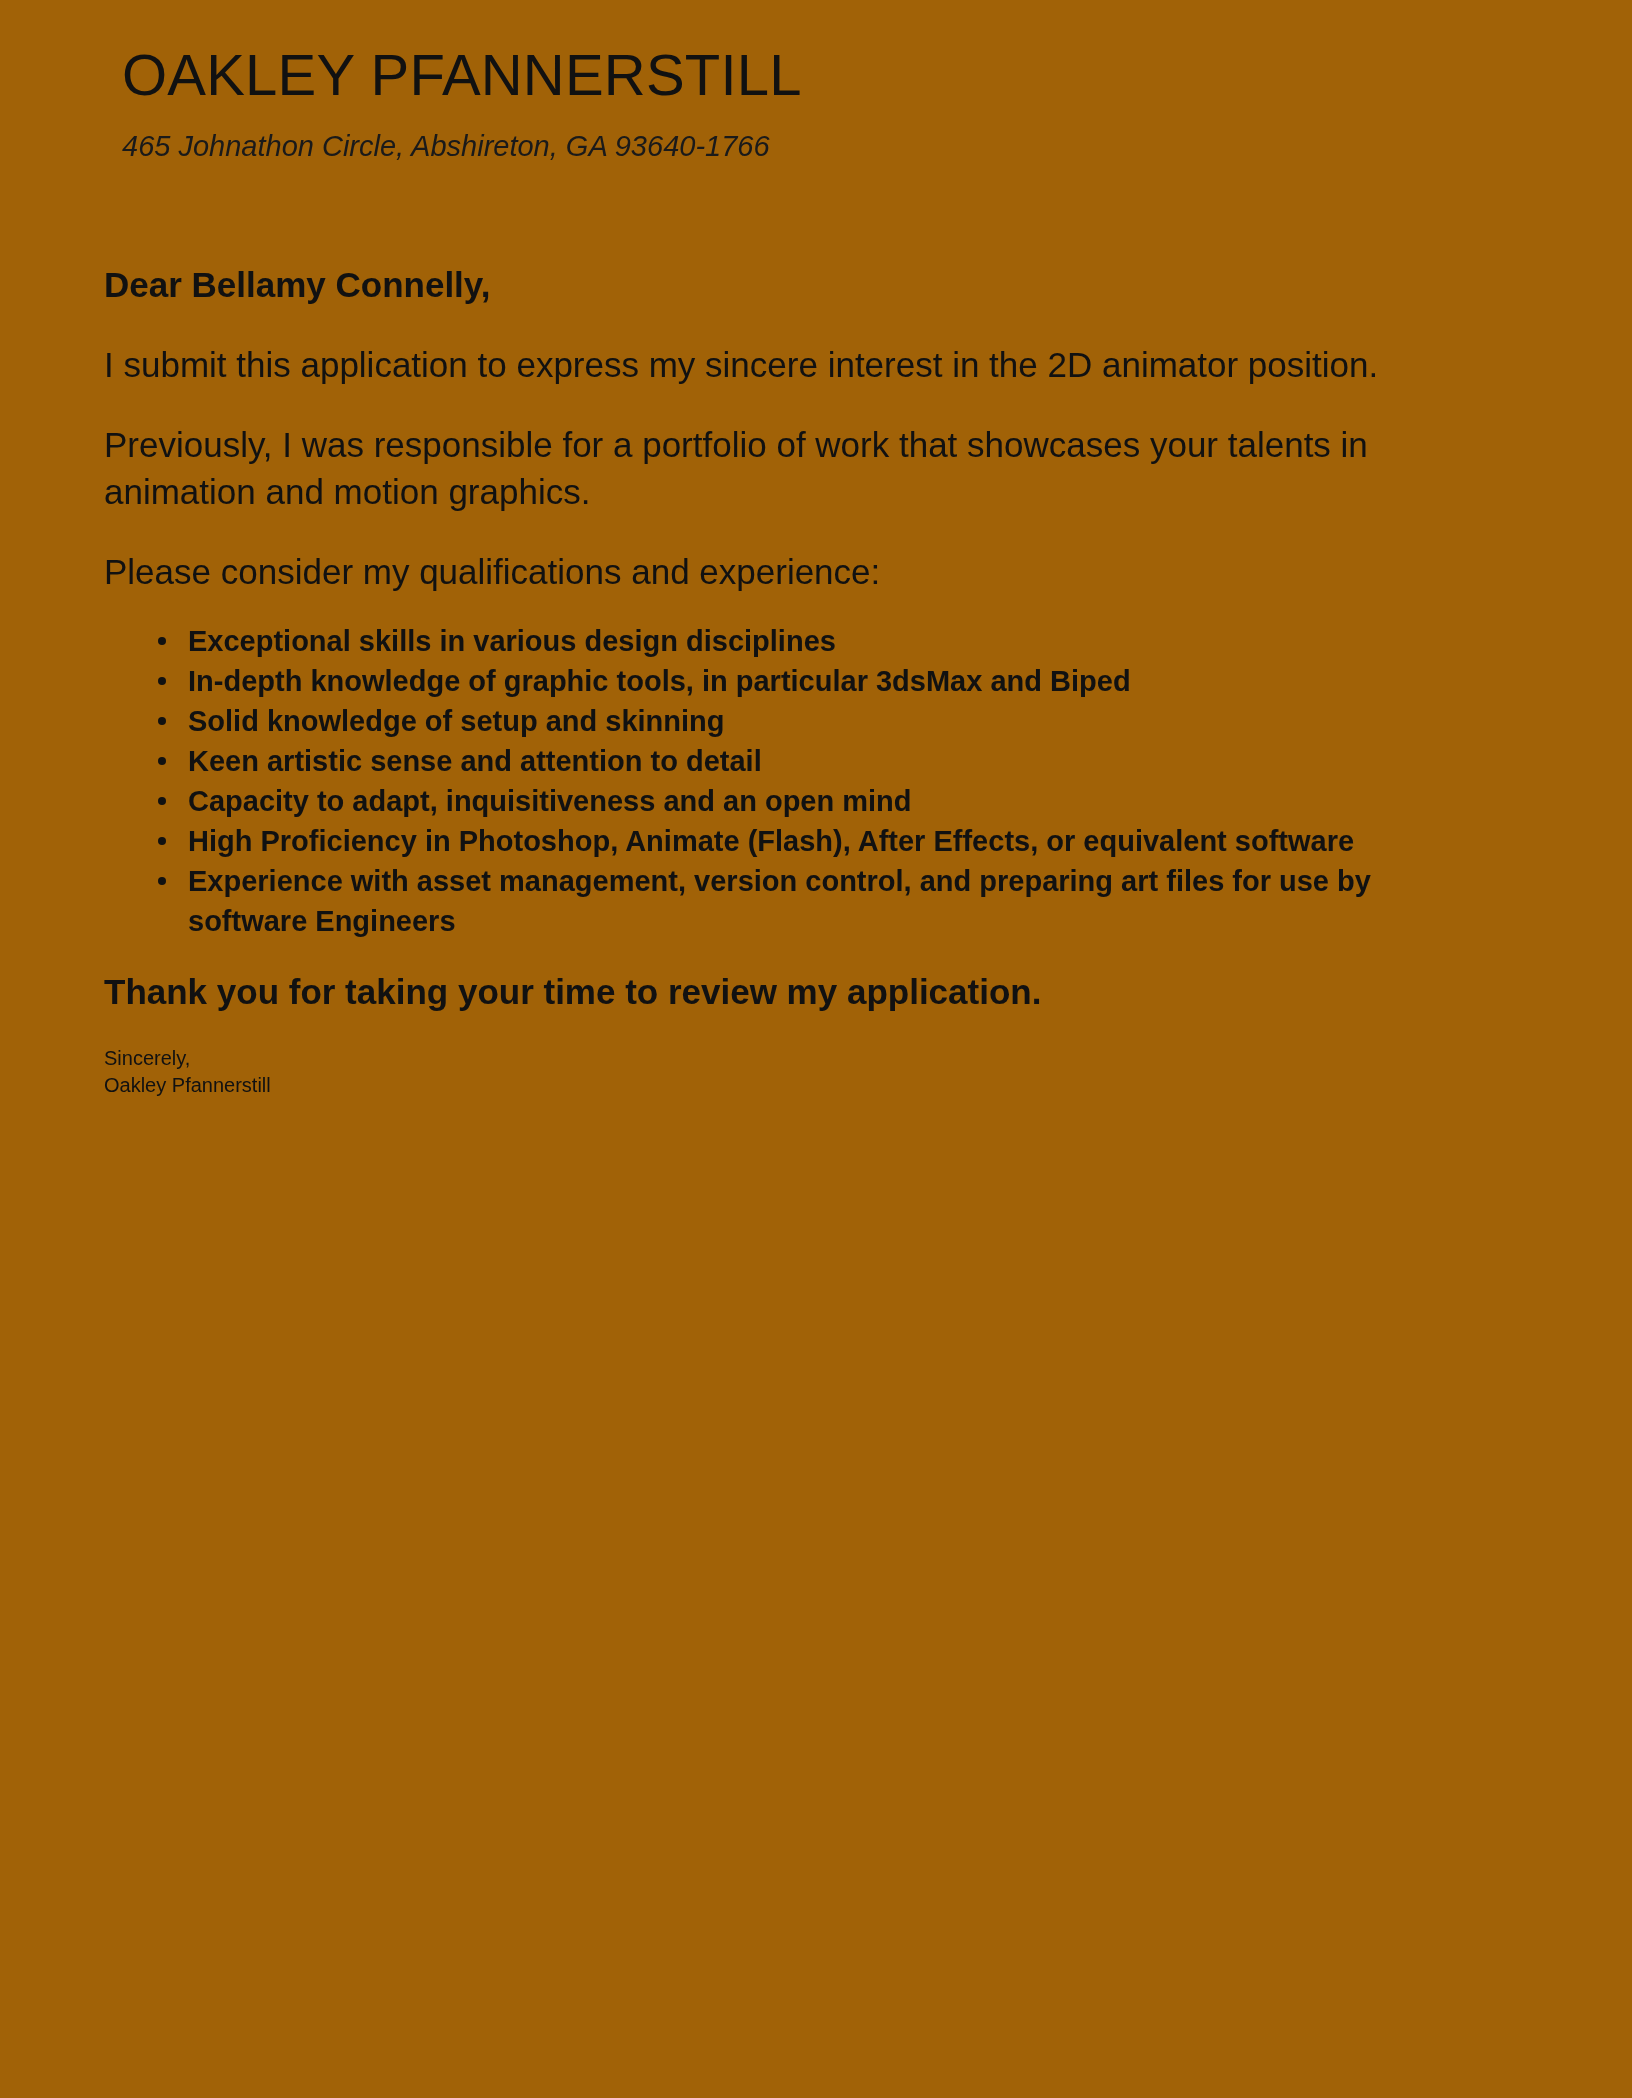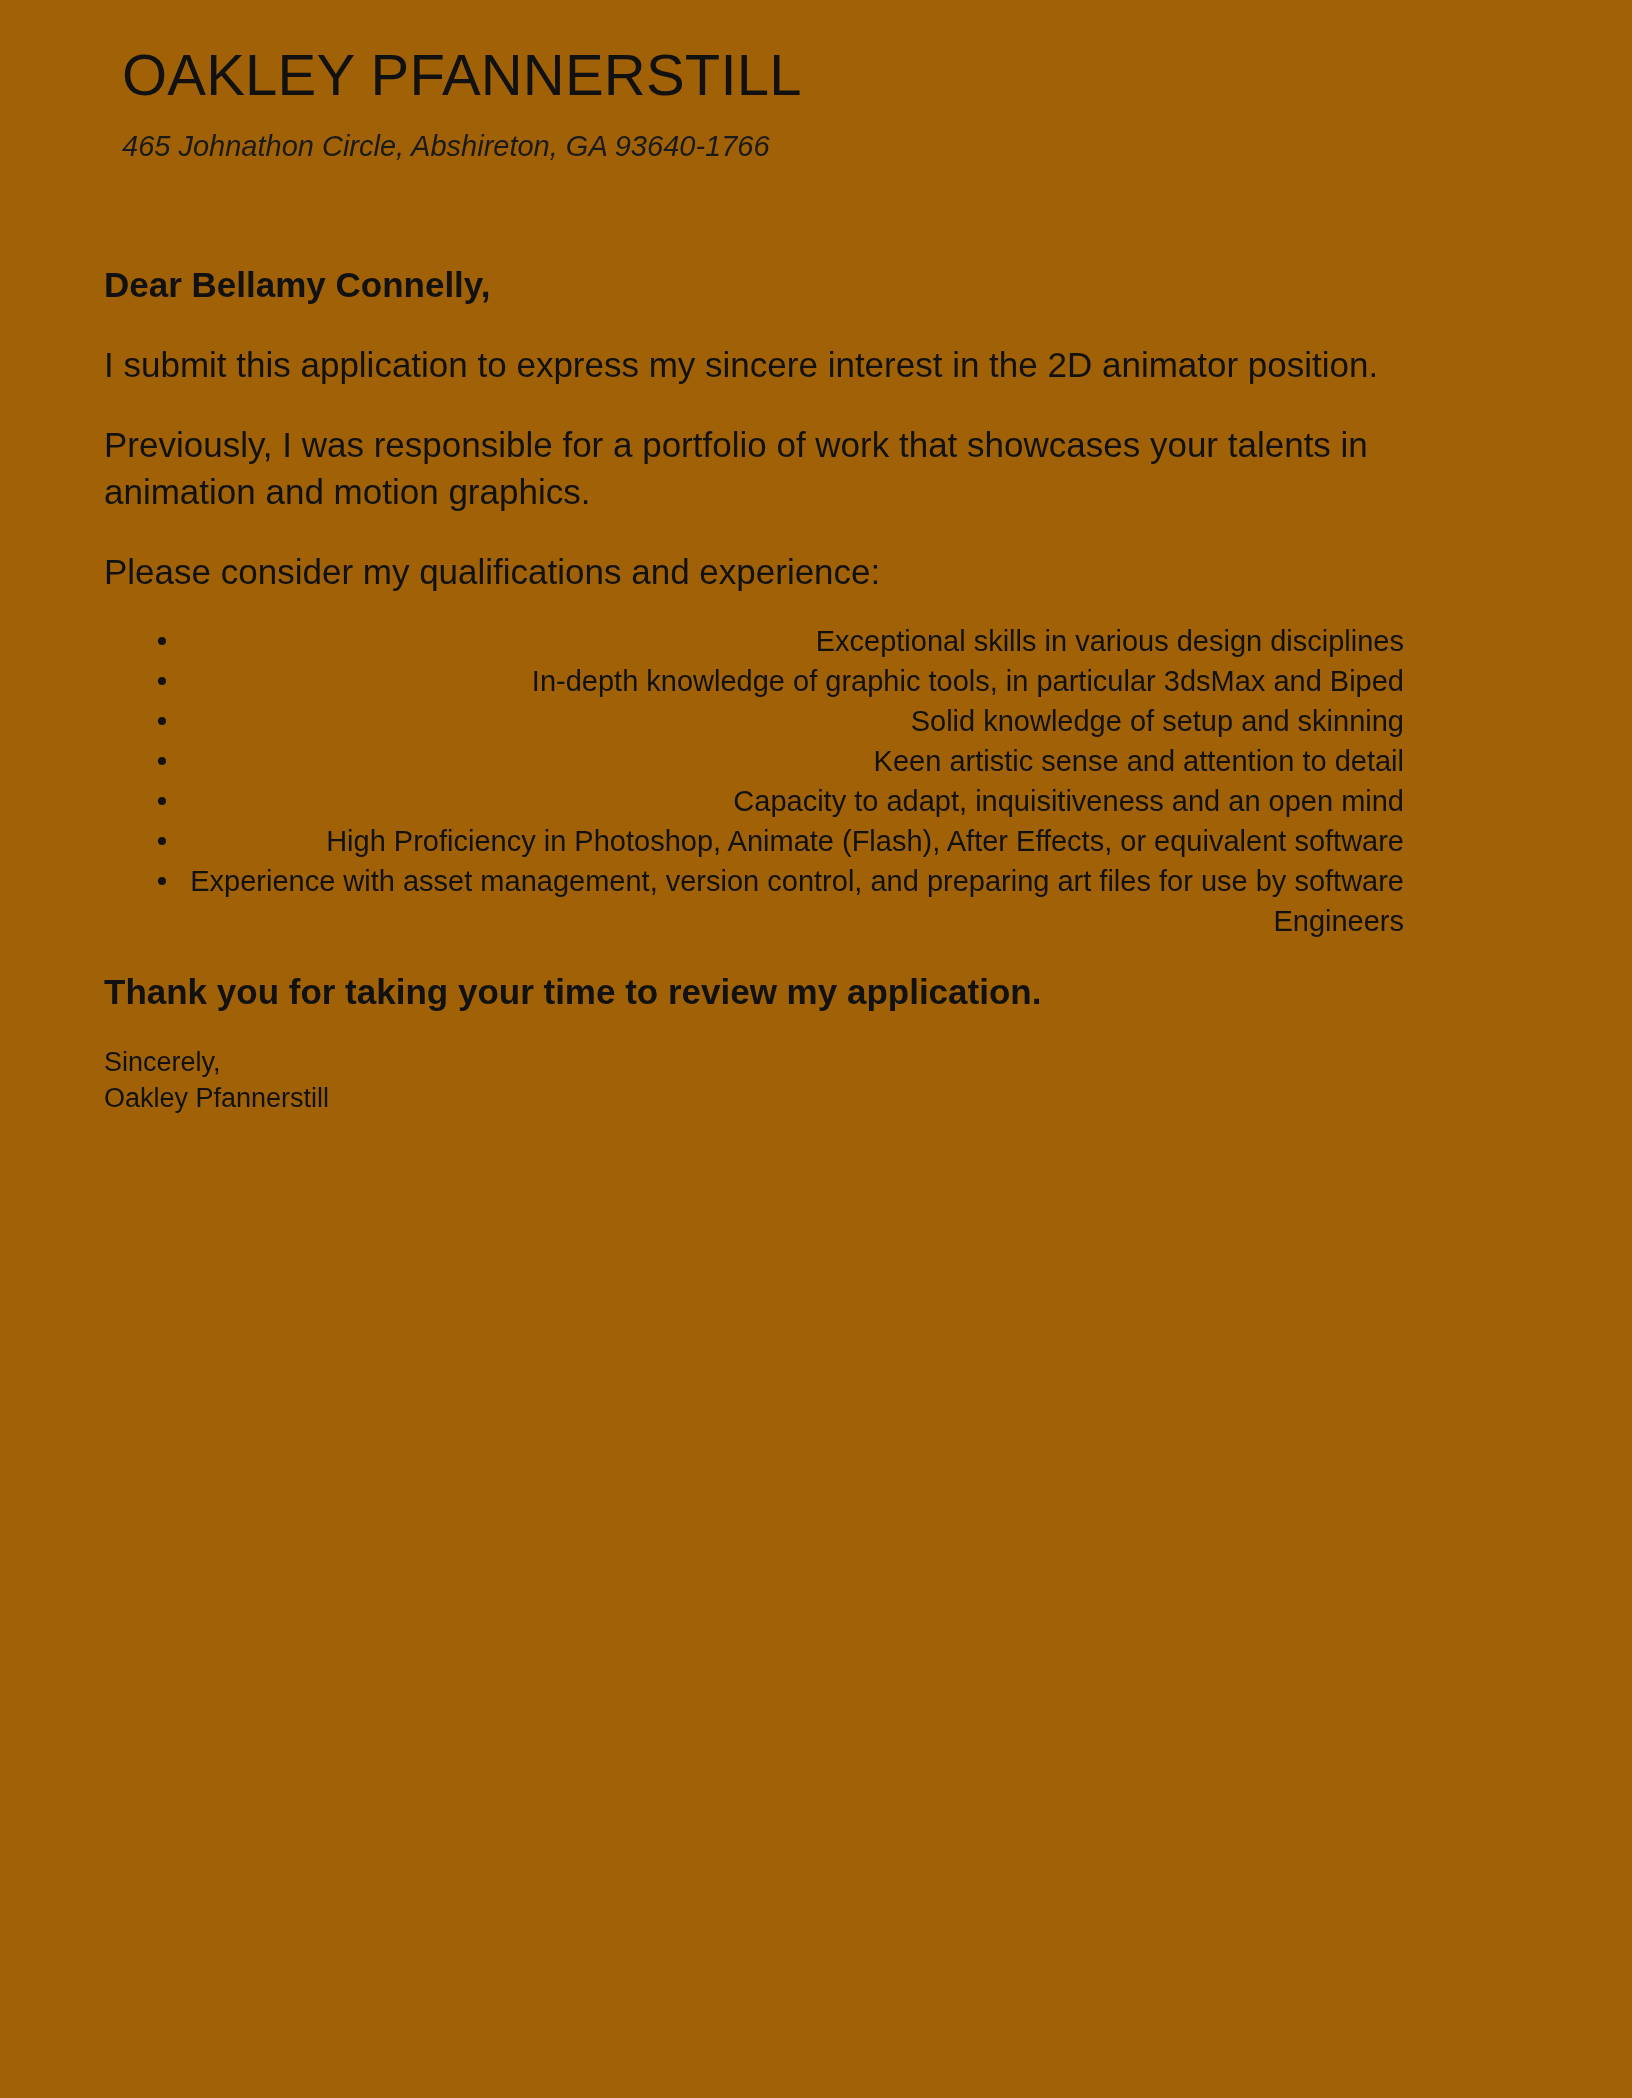--- a/index.html
+++ b/index.html
@@ -88,26 +88,25 @@
   
   .qualifications {
     margin: 0;
     padding: 0 0 0 46px;
     list-style: none;
   }
 
   .qual-item {
     position: relative;
     font-size: 29px;
-    font-weight: 400;
+    font-weight: 700;
     line-height: 1.38;
     padding: 0 0 0 38px;
     margin: 0;
     color: #111111;
-    text-align: right;
   }
 
   .qual-item::before {
     content: "";
     position: absolute;
     left: 8px;
     top: 16px;
     width: 8px;
     height: 8px;
     border-radius: 50%;
@@ -115,21 +114,21 @@
   }
 
   
   .signature-block {
     margin: 0;
     padding: 0;
   }
 
   .sig-line {
     margin: 0;
-    font-size: 27px;
+    font-size: 20px;
     font-weight: 400;
     line-height: 1.33;
     color: #111111;
   }
 </style>
 </head>
 <body>
 
 <div class="page">
 

